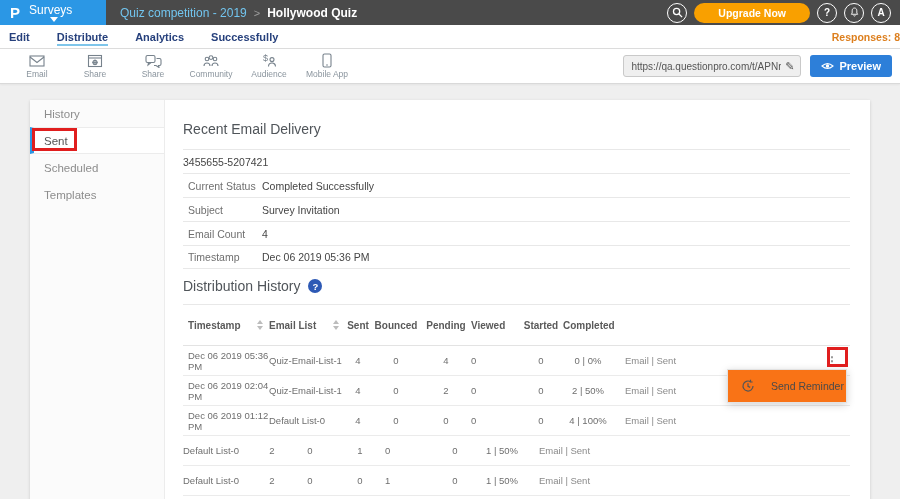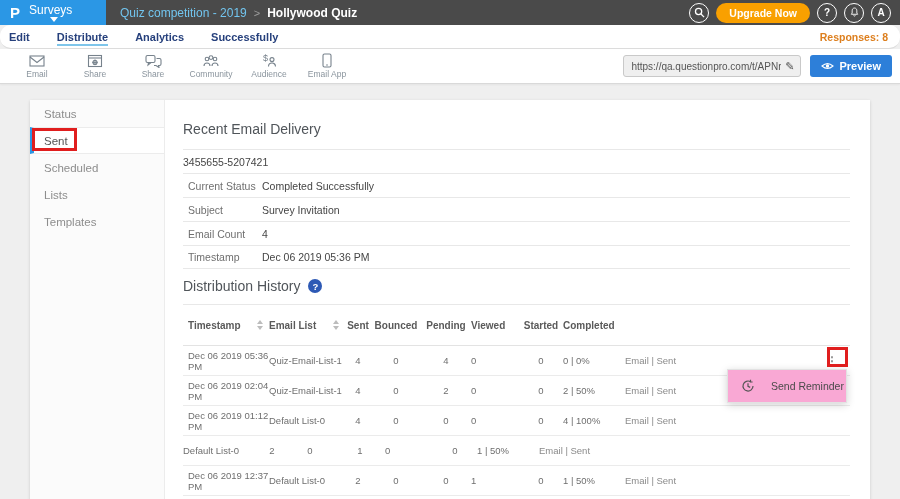--- a/index.html
+++ b/index.html
@@ -12,27 +12,27 @@
   .brand { height:25px; width:106px; background:#2b97e5; display:flex; align-items:center; padding:0 10px; color:#fff; }
   .logo { font-size:15px; font-weight:bold; margin-right:9px; }
   .product { font-size:12px; display:flex; align-items:center; cursor:pointer;flex-direction:column; }
   .caret { width:0; height:0; border-left:4px solid transparent; border-right:4px solid transparent; border-top:5px solid #fff; margin-left:7px; }
   .crumbs { margin-left:14px; font-size:12px; display:flex; align-items:center; }
   .crumb-parent { color:#72c5ef; cursor:pointer; }
   .crumb-sep { color:#9d9d9d; margin:0 7px; font-size:11px; }
   .crumb-current { color:#ffffff; font-weight:600; }
   .top-actions { margin-left:auto; display:flex; align-items:center; gap:7px; padding-right:9px; }
   .circle-btn { width:20px; height:20px; border:1.5px solid #fff; border-radius:50%; color:#fff; font-size:10px; font-weight:bold; display:flex; align-items:center; justify-content:center; cursor:pointer; }
-  .upgrade { background:#f9a000; color:#fff; font-size:10.5px; font-weight:bold; border:none; border-radius:11px; padding:4px 13px; cursor:pointer; }
-
-  
-  .subnav { height:24px; background:#fff; border-bottom:1px solid #dcdcdc; display:flex; align-items:center; padding-left:9px;border-radius:11px; }
+  .upgrade { background:#f9a000; color:#fff; font-size:10.5px; font-weight:bold; border:none; border-radius:11px; padding:4px 24px; cursor:pointer; }
+
+  
+  .subnav { height:24px; background:#fff; border-bottom:1px solid #dcdcdc; display:flex; align-items:center; padding-left:9px; }
   .nav-item { font-size:11px; font-weight:600; color:#26407c; margin-right:27px; text-decoration:none; position:relative; height:100%; display:flex; align-items:center; cursor:pointer; }
   .nav-item.active::after { content:""; position:absolute; left:0; right:0; bottom:2px; height:2px; background:#7ec5ea; }
-  .responses { margin-left:auto; padding-right:12px; font-size:10.5px; font-weight:600; color:#dd7f1e; }
+  .responses { margin-left:auto; font-size:10.5px; font-weight:600; color:#dd7f1e; }
 
   
   .toolbar { height:35px; background:#fff; border-bottom:1px solid #d9d9d9; box-shadow:0 1px 2px rgba(0,0,0,0.05); display:flex; align-items:center; padding-left:8px; }
   .tool { width:58px; display:flex; flex-direction:column; align-items:center; gap:1px; cursor:pointer; }
   .tool svg { display:block; }
   .tool-label { font-size:8.5px; color:#8a949d; }
   .url-wrap { margin-left:auto; display:flex; align-items:center; gap:9px; padding-right:8px; }
   .url-box { width:178px; height:22px; background:#efefef; border:1px solid #c9c9c9; border-radius:3px; display:flex; align-items:center; overflow:hidden; }
   .url-input { flex:1; border:none; background:transparent; font-family:"Liberation Sans",sans-serif; font-size:10px; color:#555; padding:0 2px 0 7px; outline:none; white-space:nowrap; }
   .pencil { font-size:11px; color:#555; padding:0 6px 0 2px; cursor:pointer; }
@@ -60,34 +60,34 @@
   .dh-table { margin-top:10px; }
   .dh-head { height:42px; display:flex; align-items:center; border-top:1px solid #e8e8e8; border-bottom:1px solid #e3e3e3; font-size:10px; font-weight:bold; color:#5a5a5a; }
   .dh-row { height:30px; display:flex; align-items:center; border-bottom:1px solid #ebebeb; font-size:9.5px; color:#6e6e6e; }
   .c-ts { width:86px; padding-left:5px; display:flex; align-items:center; justify-content:space-between; flex-shrink:0; }
   .c-el { width:76px; display:flex; align-items:center; justify-content:space-between; flex-shrink:0; white-space:nowrap; }
   .c-sent { width:26px; text-align:center; flex-shrink:0; }
   .c-bounced { width:50px; text-align:center; flex-shrink:0; }
   .c-pending { width:50px; text-align:center; flex-shrink:0; }
   .c-viewed { width:48px; flex-shrink:0; }
   .c-started { width:44px; text-align:center; flex-shrink:0; }
-  .c-completed { width:50px; text-align:left; flex-shrink:0; }
+  .c-completed { width:50px; text-align:center; flex-shrink:0; }
   .c-batch { width:92px; padding-left:12px; flex-shrink:0; }
   .c-batch .wrapcell { display:inline-block; max-width:40px; line-height:1.35; }
   .c-spacer { flex:1; }
   .c-menu { width:36px; text-align:center; flex-shrink:0; }
   .dh-row .c-batch { color:#8a8a8a; }
   .dots { font-size:12px; color:#8a8a8a; cursor:pointer; font-weight:bold; letter-spacing:0; line-height:1; }
   .sort { display:inline-flex; flex-direction:column; gap:2px; margin-right:6px; cursor:pointer; }
   .sort i { display:block; width:0; height:0; border-left:3.5px solid transparent; border-right:3.5px solid transparent; }
   .sort .up { border-bottom:4px solid #bcbcbc; }
   .sort .down { border-top:4px solid #bcbcbc; }
 
   
-  .context-menu { position:absolute; left:727px; top:369px; width:120px; height:34px; background:#f9a8d4; border:1px solid #e2e2e2; box-shadow:0 2px 8px rgba(0,0,0,0.18); display:flex; align-items:center; padding-left:13px; gap:16px; z-index:30; cursor:pointer; }
+  .context-menu { position:absolute; left:727px; top:369px; width:120px; height:34px; background:#f97316; border:1px solid #e2e2e2; box-shadow:0 2px 8px rgba(0,0,0,0.18); display:flex; align-items:center; padding-left:13px; gap:16px; z-index:30; cursor:pointer; }
   .context-label { font-size:10.5px; color:#4a4a4a; }
   .anno { position:absolute; border:3px solid #e01e1e; z-index:40; pointer-events:none; }
   .anno-sent { left:32px; top:128px; width:45px; height:23px; }
   .anno-menu { left:827px; top:347px; width:21px; height:20px; }
 </style>
 </head>
 <body>
 
 <div class="screen">
 
@@ -173,45 +173,44 @@
           <circle cx="12" cy="5.6" r="2" fill="none" stroke="#77828c" stroke-width="1.1"></circle>
           <path d="M8.5 12.5 A3.5 3.5 0 0 1 15.5 12.5" fill="none" stroke="#77828c" stroke-width="1.1"></path>
         </svg>
       <span class="tool-label">Audience</span>
     </div>
     <div class="tool">
       <svg width="10" height="15" viewBox="0 0 10 15">
           <rect x="1" y="1" width="8" height="13" rx="1.5" fill="none" stroke="#77828c" stroke-width="1.1"></rect>
           <circle cx="5" cy="12" r="0.8" fill="#77828c"></circle>
         </svg>
-      <span class="tool-label">Email App</span>
+      <span class="tool-label">Mobile App</span>
     </div>
     <div class="url-wrap">
       <div class="url-box">
         <input class="url-input" readonly="" value="https://qa.questionpro.com/t/APNrFZf29" style="">
         <span class="pencil">✎</span>
       </div>
       <button class="preview-btn">
         <svg width="13" height="10" viewBox="0 0 13 10">
             <path d="M1 5 Q6.5 0.2 12 5 Q6.5 9.8 1 5 Z" fill="none" stroke="#fff" stroke-width="1.1"></path>
             <circle cx="6.5" cy="5" r="1.7" fill="#fff"></circle>
           </svg>
         <span>Preview</span>
       </button>
     </div>
   </div>
 
   <div class="workspace">
     <div class="card">
 
       <aside class="sidebar">
-        <div class="side-item">Status</div>
+        <div class="side-item">History</div>
         <div class="side-item active">Sent</div>
         <div class="side-item">Scheduled</div>
-        <div class="side-item">Lists</div>
         <div class="side-item">Templates</div>
       </aside>
 
       <main class="content">
         <h2 class="section-title">Recent Email Delivery</h2>
 
         <div class="details">
           <div class="details-row">
             <span class="d-value">3455655-5207421</span>
           </div>
@@ -314,21 +313,20 @@
               <span class="c-pending">1</span>
               <span class="c-viewed">0</span>
               <span class="c-started">0</span>
               <span class="c-completed">1 | 50%</span>
               <span class="c-batch">Email | Sent</span>
               <span class="c-spacer"></span>
               <span class="c-menu"></span>
             </div>
 
             <div class="dh-row">
-              <span class="c-ts">Dec 06 2019 12:37 PM</span>
               <span class="c-el">Default List-0</span>
               <span class="c-sent">2</span>
               <span class="c-bounced">0</span>
               <span class="c-pending">0</span>
               <span class="c-viewed">1</span>
               <span class="c-started">0</span>
               <span class="c-completed">1 | 50%</span>
               <span class="c-batch">Email | Sent</span>
               <span class="c-spacer"></span>
               <span class="c-menu"></span>

